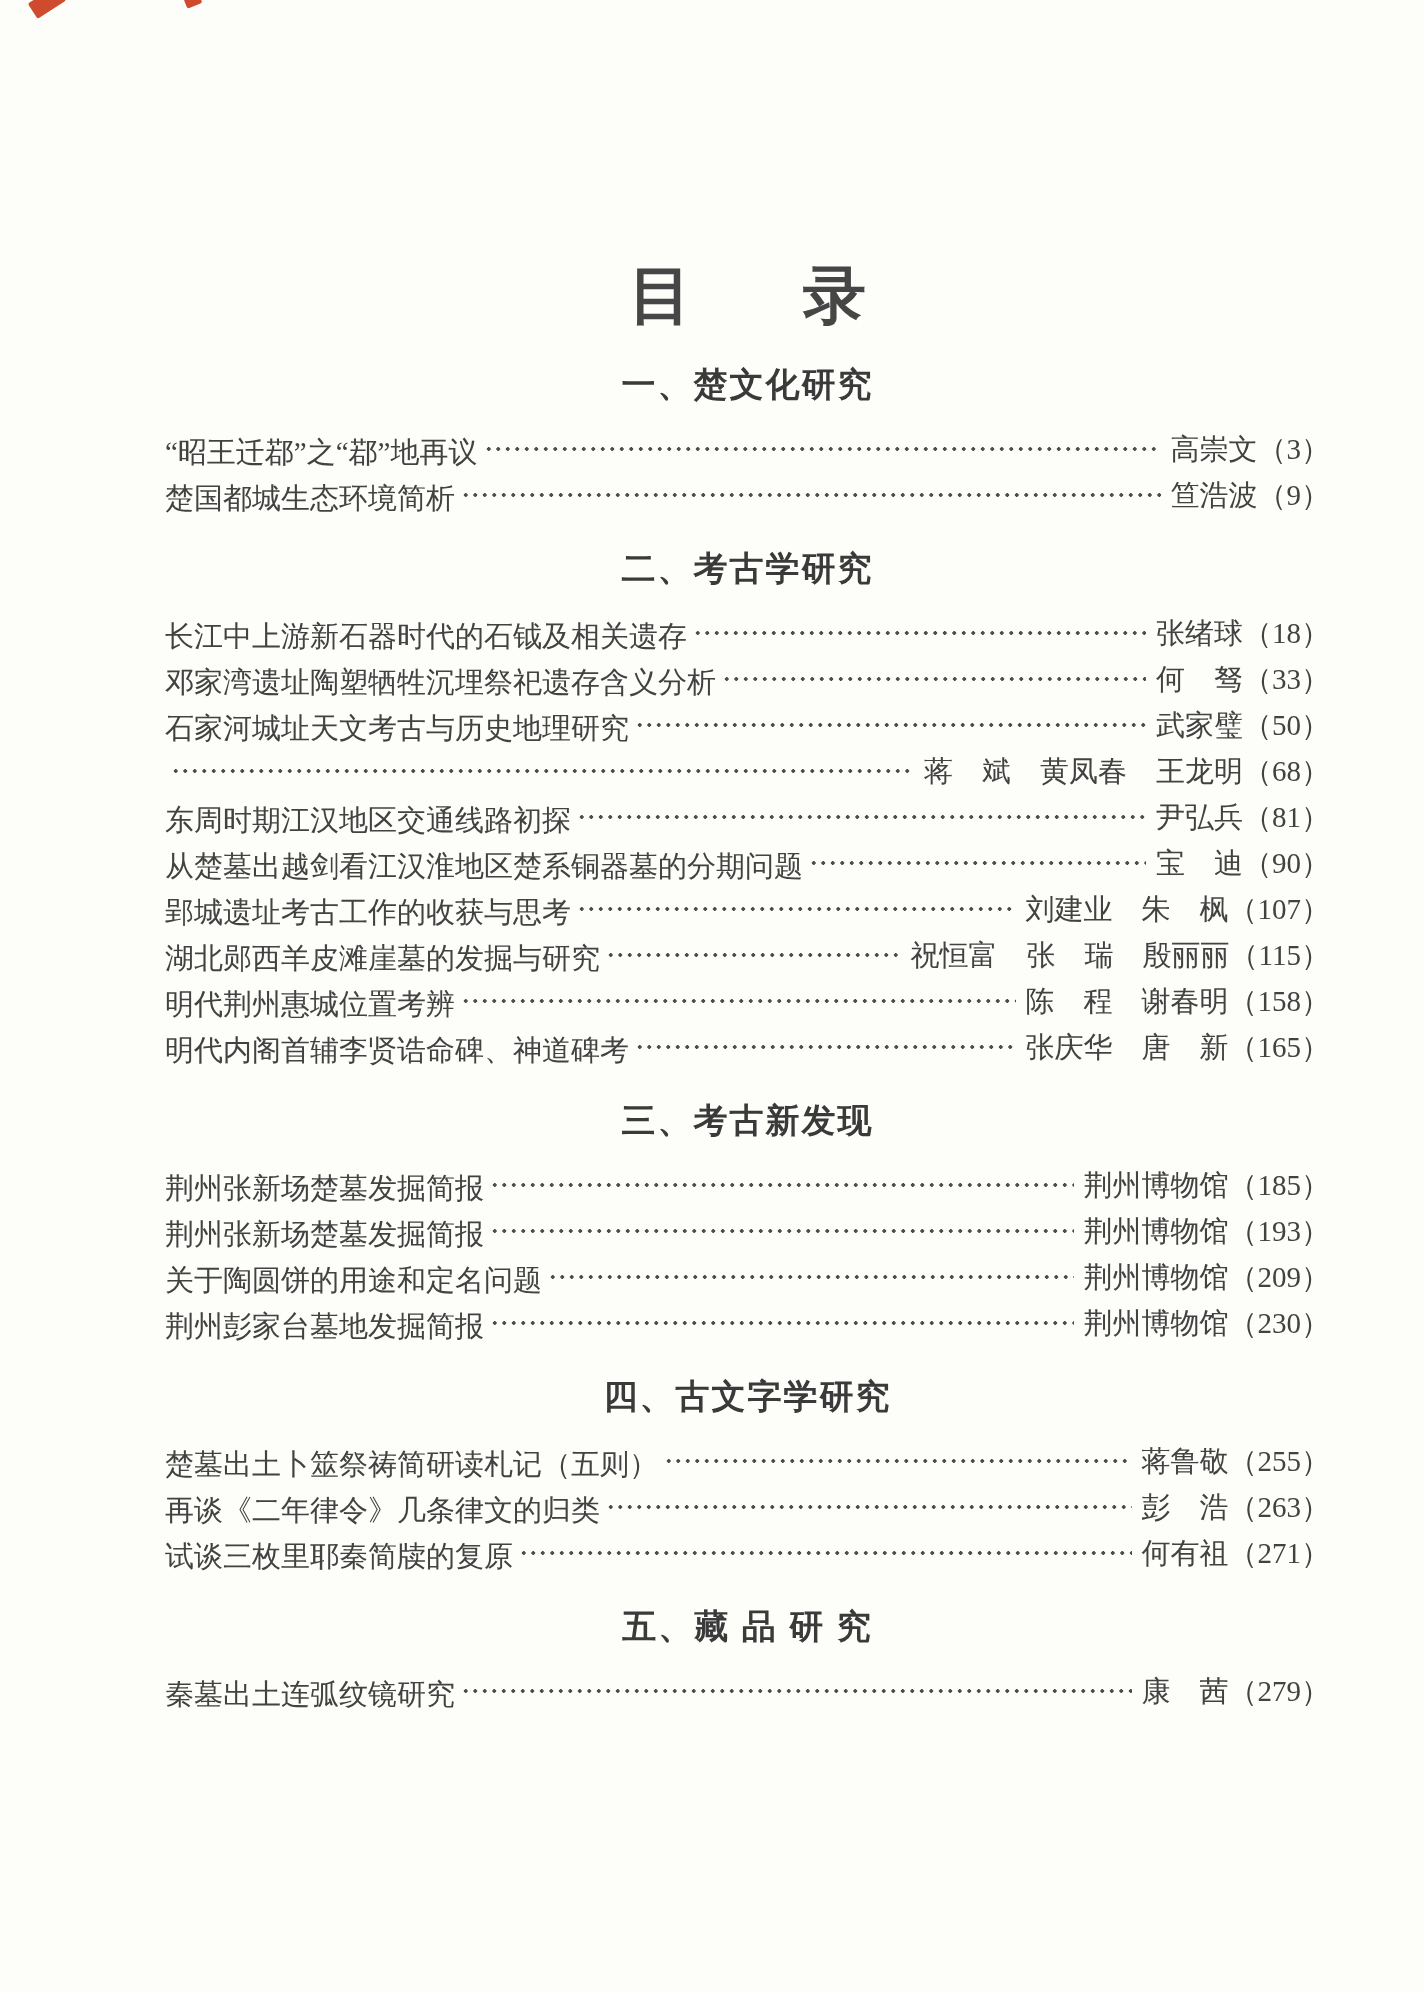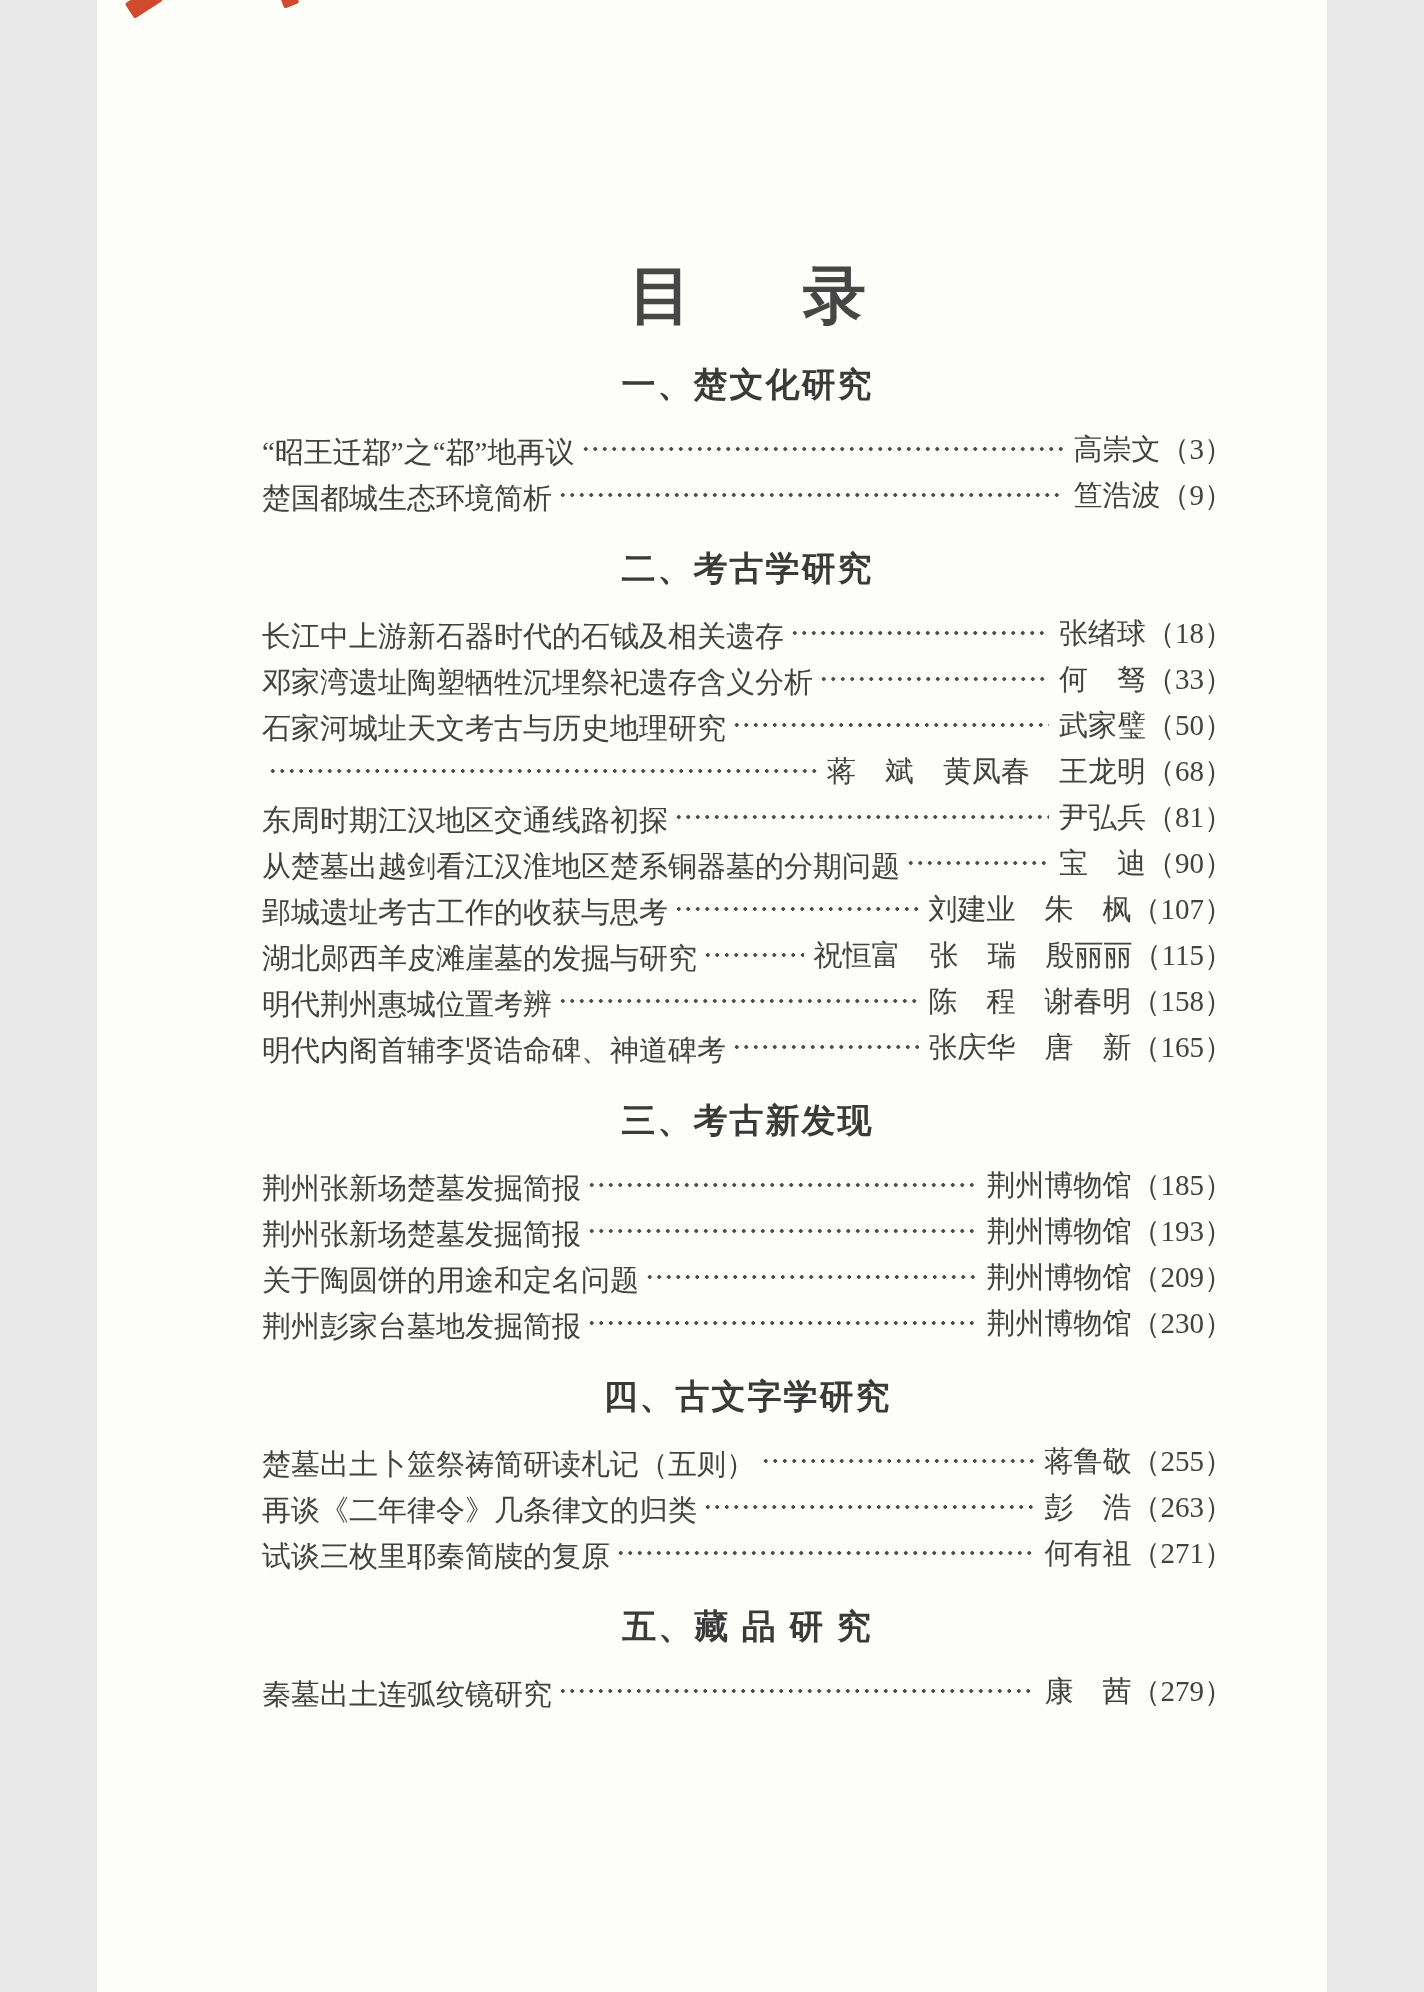--- a/index.html
+++ b/index.html
@@ -2,21 +2,21 @@
 <html><head>
 <meta charset="utf-8">
 <style>
   html, body {
     margin: 0;
     padding: 0;
     background: #e9e9e9;
   }
   .page {
     position: relative;
-    width: 1230px;
+    width: 1424px;
     height: 1992px;
     margin: 0 auto;
     background: #fdfdfa;
     overflow: hidden;
     box-sizing: border-box;
     padding: 0 94px 0 165px;
     font-family: "Liberation Serif", serif;
     color: #3e3e3e;
   }
   

